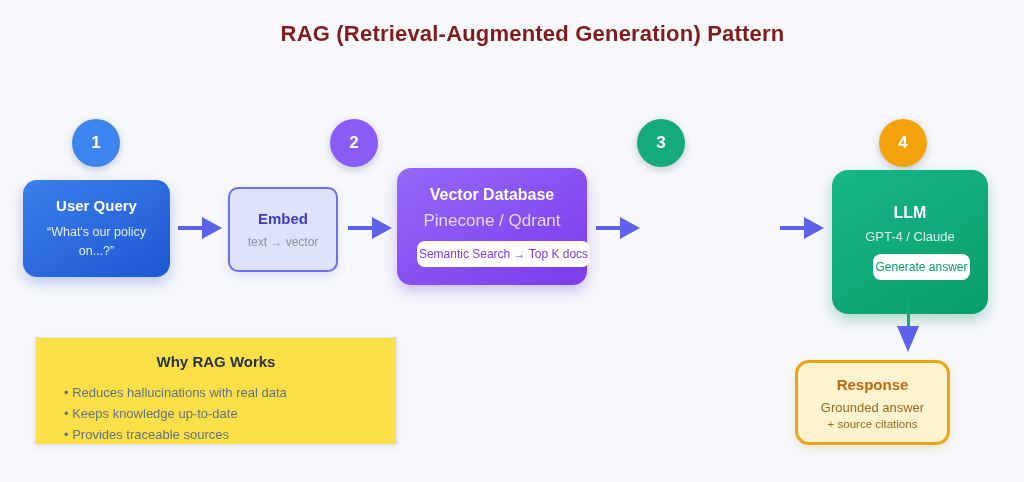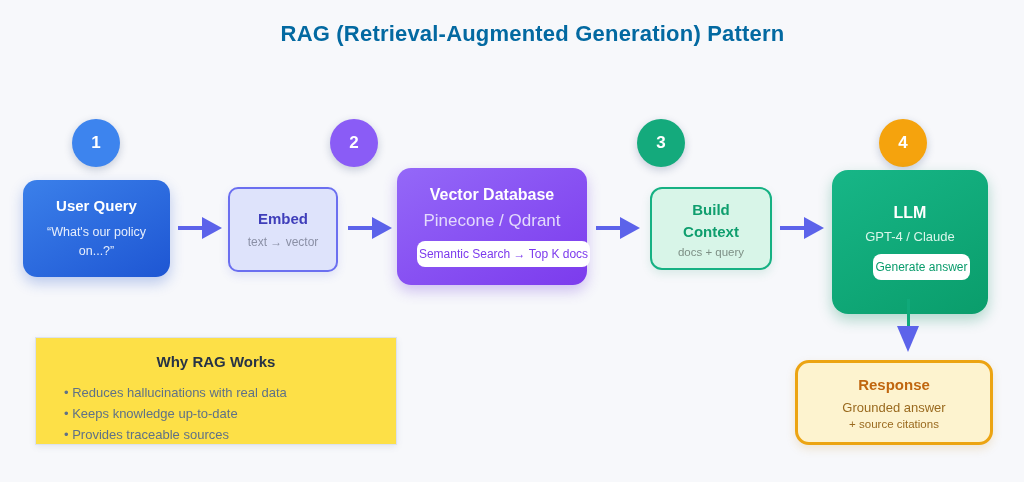--- a/index.html
+++ b/index.html
@@ -6,21 +6,21 @@
   html,body { background:#f7f8fb; }
   .canvas {
     position:relative; width:1024px; height:482px;
     background:#f7f8fb; overflow:hidden;
     font-family:"Liberation Sans", sans-serif;
   }
 
   .diagram-title {
     position:absolute; top:21px; left:0; right:0;
     text-align:center; font-size:22px; font-weight:700;
-    color:#0369a1; letter-spacing:.2px;margin-left:41px;
+    color:#7f1d1d; letter-spacing:.2px;margin-left:41px;
   }
 
   
   .step-circle {
     position:absolute; width:48px; height:48px; border-radius:50%;
     display:flex; align-items:center; justify-content:center;
     color:#fff; font-weight:700; font-size:17px;
     box-shadow:0 3px 8px rgba(25,45,95,.22);
     top:119px;
   }
@@ -77,21 +77,21 @@
   .llm {
     left:832px; top:170px; width:156px; height:144px; border-radius:16px;
     background:linear-gradient(150deg,#17b687 0%,#0a9d6b 100%);
     box-shadow:0 6px 14px rgba(10,140,95,.3); color:#fff;
   }
   .llm .node-title { font-size:16px; margin-bottom:7px; }
   .llm-sub { font-size:13px; color:#d9f6ea; margin-bottom:10px; }
   .llm .pill { color:#0a9c6c; }
 
   .response {
-    left:795px; top:360px; width:198px; height:85px; border-radius:14px;
+    left:795px; top:360px; width:155px; height:85px; border-radius:14px;
     background:#fdf3cf; border:3px solid #eca412;
     box-shadow:0 4px 10px rgba(200,140,30,.18);
   }
   .response .node-title { color:#c0660f; margin-bottom:7px; }
   .resp-sub1 { font-size:13px; color:#9a6a1f; }
   .resp-sub2 { font-size:11.5px; color:#9a6a1f; margin-top:3px; }
 
   
   .arrow-r { position:absolute; display:flex; align-items:center; top:217px; }
   .arrow-r .shaft { width:24px; height:4px; background:#5c63ea; }
@@ -173,24 +173,20 @@
     <div class="node-title">Vector Database</div>
     <div class="vdb-sub">Pinecone / Qdrant</div>
     <div class="pill">Semantic Search → Top K docs</div>
   </div>
 
   <div class="arrow-r arrow-3">
     <div class="shaft"></div>
     <div class="tip"></div>
   </div>
 
-  <div class="node build">
-    <div class="node-title">Build Context</div>
-    <div class="build-sub">docs + query</div>
-  </div>
 
   <div class="arrow-r arrow-4">
     <div class="shaft"></div>
     <div class="tip"></div>
   </div>
 
   <div class="node llm">
     <div class="node-title">LLM</div>
     <div class="llm-sub">GPT-4 / Claude</div>
     <div class="pill">Generate answer</div>

